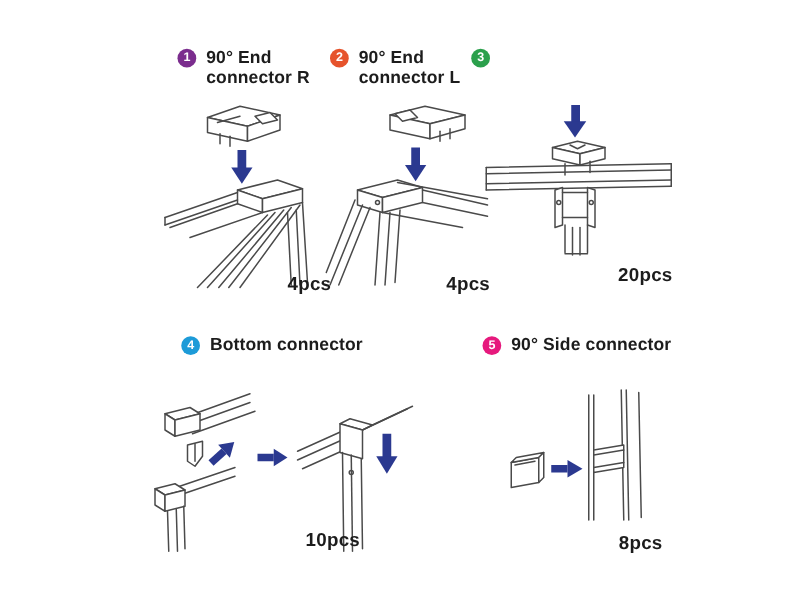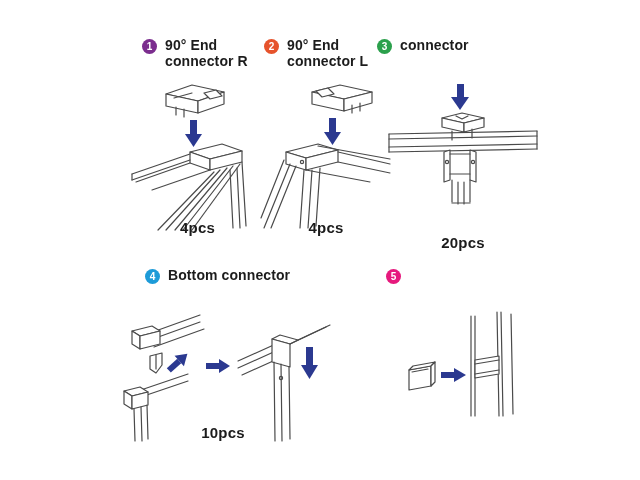--- a/index.html
+++ b/index.html
@@ -14,21 +14,21 @@
   .page { position:absolute; inset:0; width:640px; height:480px; background:#fff; }
   .hdr { position:absolute; display:flex; gap:8px; align-items:flex-start; }
   .badge {
     width:15px; height:15px; border-radius:50%;
     color:#fff; font-size:10px; font-weight:700;
     display:flex; align-items:center; justify-content:center;
     flex:0 0 15px; margin-top:1px;
   }
   .lbl { font-size:14px; line-height:15.5px; font-weight:700; letter-spacing:.1px; }
   .l1,.l2 { display:block; }
-  .count { position:absolute; text-align:center; font-size:15px; font-weight:700; letter-spacing:.2px; }
+  .count { position:absolute; text-align:right; font-size:15px; font-weight:700; letter-spacing:.2px; }
   .ill { position:absolute; }
   .ln   { stroke:var(--line,#4a4a4a); fill:none; stroke-width:1.2; stroke-linecap:round; stroke-linejoin:round; }
   .face { fill:#ffffff; stroke:var(--line,#4a4a4a); stroke-width:1.2; stroke-linejoin:round; }
   .arrow{ fill:var(--arrow,#2B3990); }
 </style>
 </head>
 <body>
 
 <div class="page">
 
@@ -109,21 +109,20 @@
       <line class="ln" x1="52" y1="90" x2="48" y2="148"></line>
       <line class="ln" x1="60" y1="88" x2="56" y2="146"></line>
       <circle class="ln" cx="42" cy="82" r="1.6"></circle>
     </g>
   </svg>
   <div class="count" style="left:260px;top:219px;width:132px">4pcs</div>
 
   <div class="hdr" style="left:377px;top:38px">
     <span class="badge" style="background: rgb(43, 160, 76);">3</span>
     <span class="lbl">
-      <span class="l2">connector</span>
     </span>
   </div>
   <svg class="ill" style="left:388px;top:82px" width="150" height="135" viewBox="0 0 150 135">
     <g class="arrow" style="fill: rgb(43, 57, 144);">
       <rect x="69" y="2" width="7" height="14"></rect>
       <polygon points="63,15 81,15 72,28"></polygon>
     </g>
     <g>
       <polygon class="face" points="54,36 74,31 96,36 76,41"></polygon>
       <polygon class="face" points="54,36 76,41 76,50 54,45"></polygon>
@@ -145,21 +144,21 @@
       <line class="ln" x1="62" y1="92" x2="82" y2="92"></line>
       <circle class="ln" cx="59" cy="80" r="1.6"></circle>
       <circle class="ln" cx="85" cy="80" r="1.6"></circle>
       <line class="ln" x1="64" y1="98" x2="64" y2="120"></line>
       <line class="ln" x1="70" y1="100" x2="70" y2="122"></line>
       <line class="ln" x1="76" y1="100" x2="76" y2="122"></line>
       <line class="ln" x1="82" y1="98" x2="82" y2="120"></line>
       <line class="ln" x1="64" y1="121" x2="82" y2="121"></line>
     </g>
   </svg>
-  <div class="count" style="left:388px;top:234px;width:150px">20pcs</div>
+  <div class="count" style="left:388px;top:212px;width:150px">20pcs</div>
 
   <div class="hdr" style="left:145px;top:268px">
     <span class="badge" style="background: rgb(29, 155, 216);">4</span>
     <span class="lbl">
       <span class="l1">Bottom connector</span>
       <span class="l2"></span>
     </span>
   </div>
   <svg class="ill" style="left:120px;top:303px" width="228" height="142" viewBox="0 0 228 142">
     <g>
@@ -203,20 +202,24 @@
     </g>
     <g class="arrow" style="fill: rgb(43, 57, 144);">
       <rect x="186" y="44" width="7" height="20"></rect>
       <polygon points="181,62 198,62 189.5,76"></polygon>
     </g>
   </svg>
   <div class="count" style="left:158px;top:424px;width:130px">10pcs</div>
 
   <div class="hdr" style="left:386px;top:268px">
     <span class="badge" style="background: rgb(230, 25, 125);">5</span>
+    <span class="lbl">
+      <span class="l1">90° Side connector</span>
+      <span class="l2"></span>
+    </span>
   </div>
   <svg class="ill" style="left:395px;top:310px" width="155" height="112" viewBox="0 0 155 112">
     <g>
       <polygon class="face" points="14,60 36,56 36,76 14,80"></polygon>
       <polygon class="face" points="14,60 18,56 40,52 36,56"></polygon>
       <polygon class="face" points="36,56 40,52 40,72 36,76"></polygon>
       <line class="ln" x1="17" y1="62" x2="33" y2="59"></line>
     </g>
     <g class="arrow" style="fill: rgb(43, 57, 144);">
       <rect x="46" y="62" width="13" height="6"></rect>
@@ -226,14 +229,15 @@
       <line class="ln" x1="76" y1="6" x2="76" y2="106"></line>
       <line class="ln" x1="80" y1="6" x2="80" y2="106"></line>
       <line class="ln" x1="102" y1="2" x2="104" y2="106"></line>
       <line class="ln" x1="106" y1="2" x2="108" y2="106"></line>
       <line class="ln" x1="116" y1="4" x2="118" y2="104"></line>
       <polygon class="face" points="80,50 104,46 104,64 80,68"></polygon>
       <line class="ln" x1="80" y1="54" x2="104" y2="50"></line>
       <line class="ln" x1="80" y1="64" x2="104" y2="60"></line>
     </g>
   </svg>
+  <div class="count" style="left:405px;top:426px;width:125px">8pcs</div>
 
 </div>
 
 </body></html>

